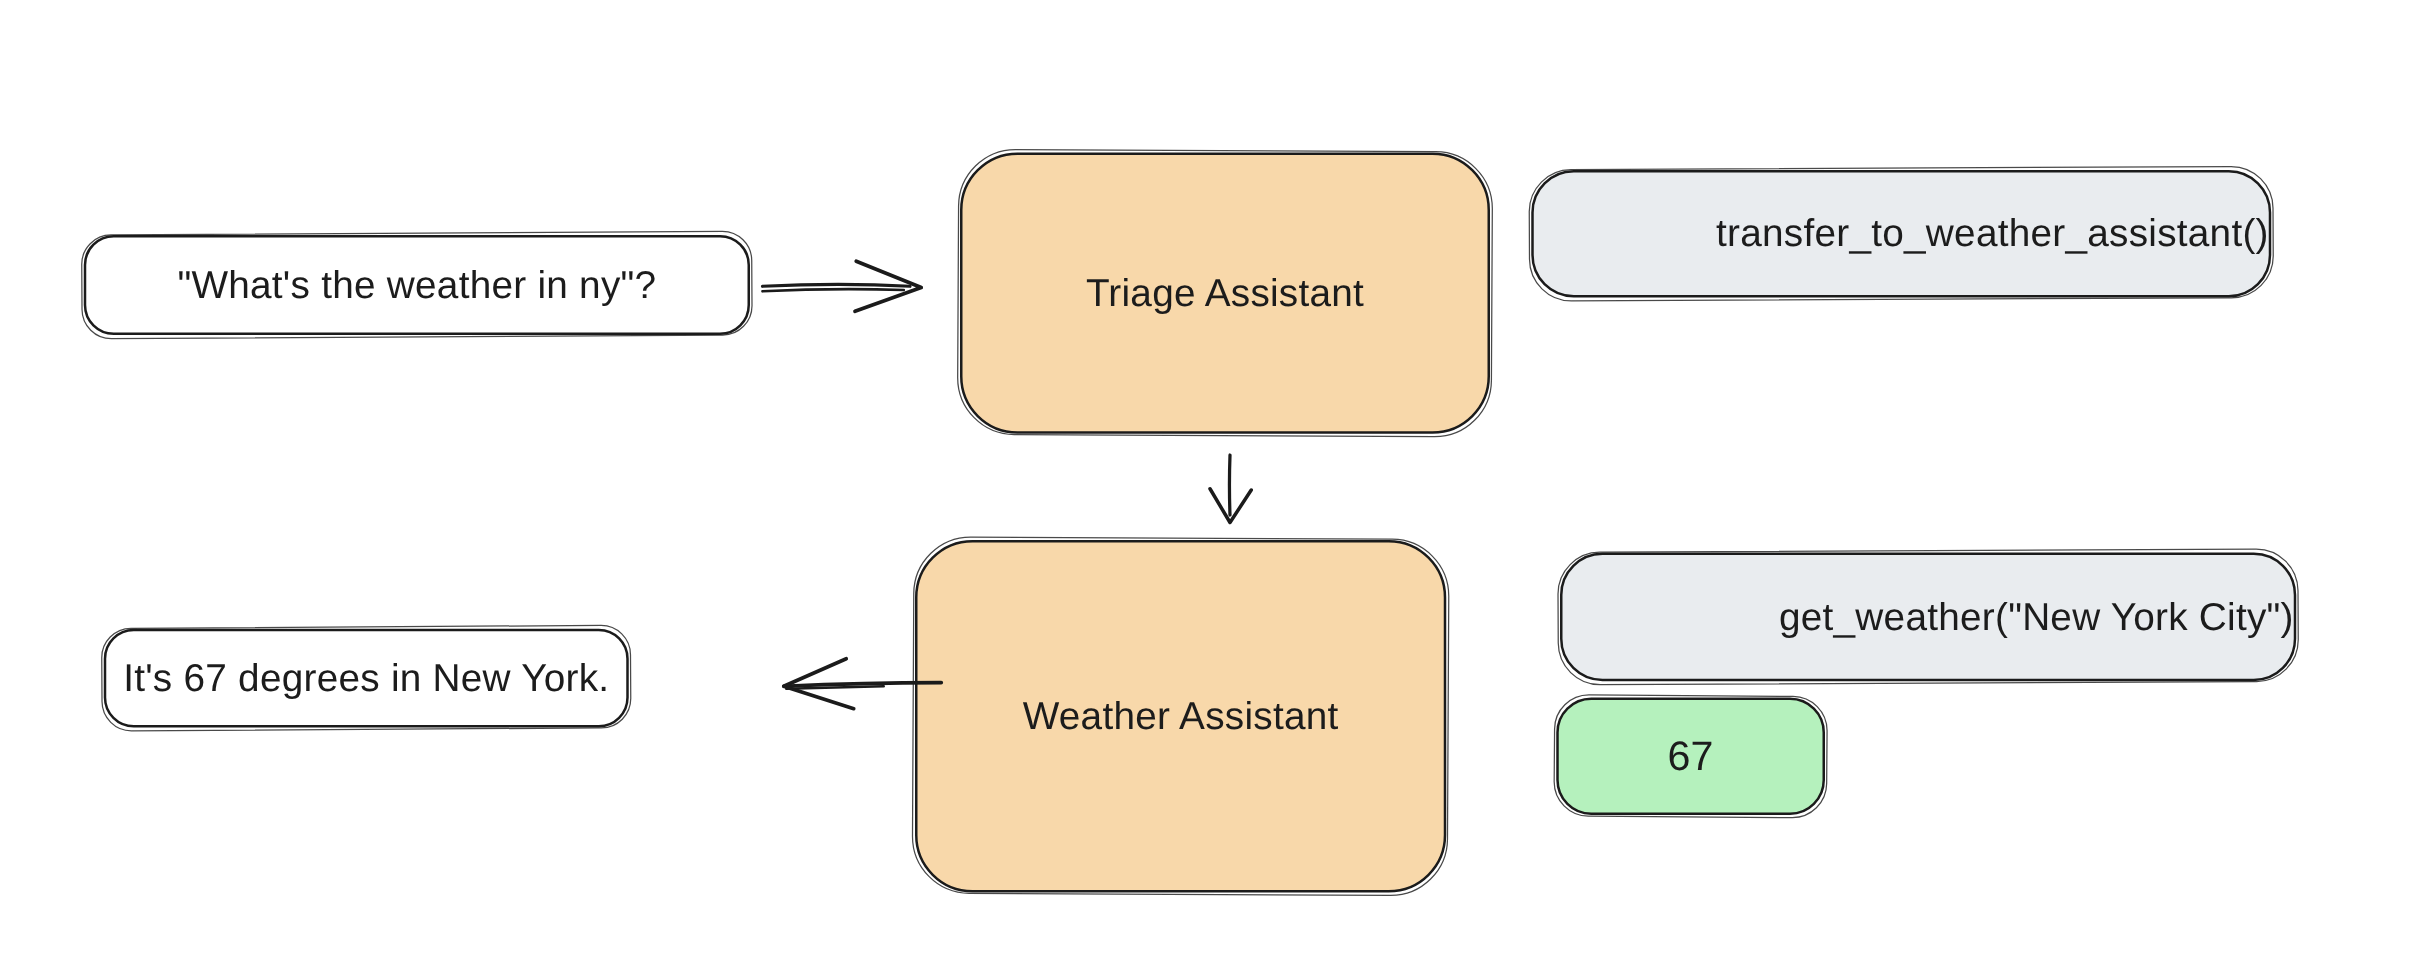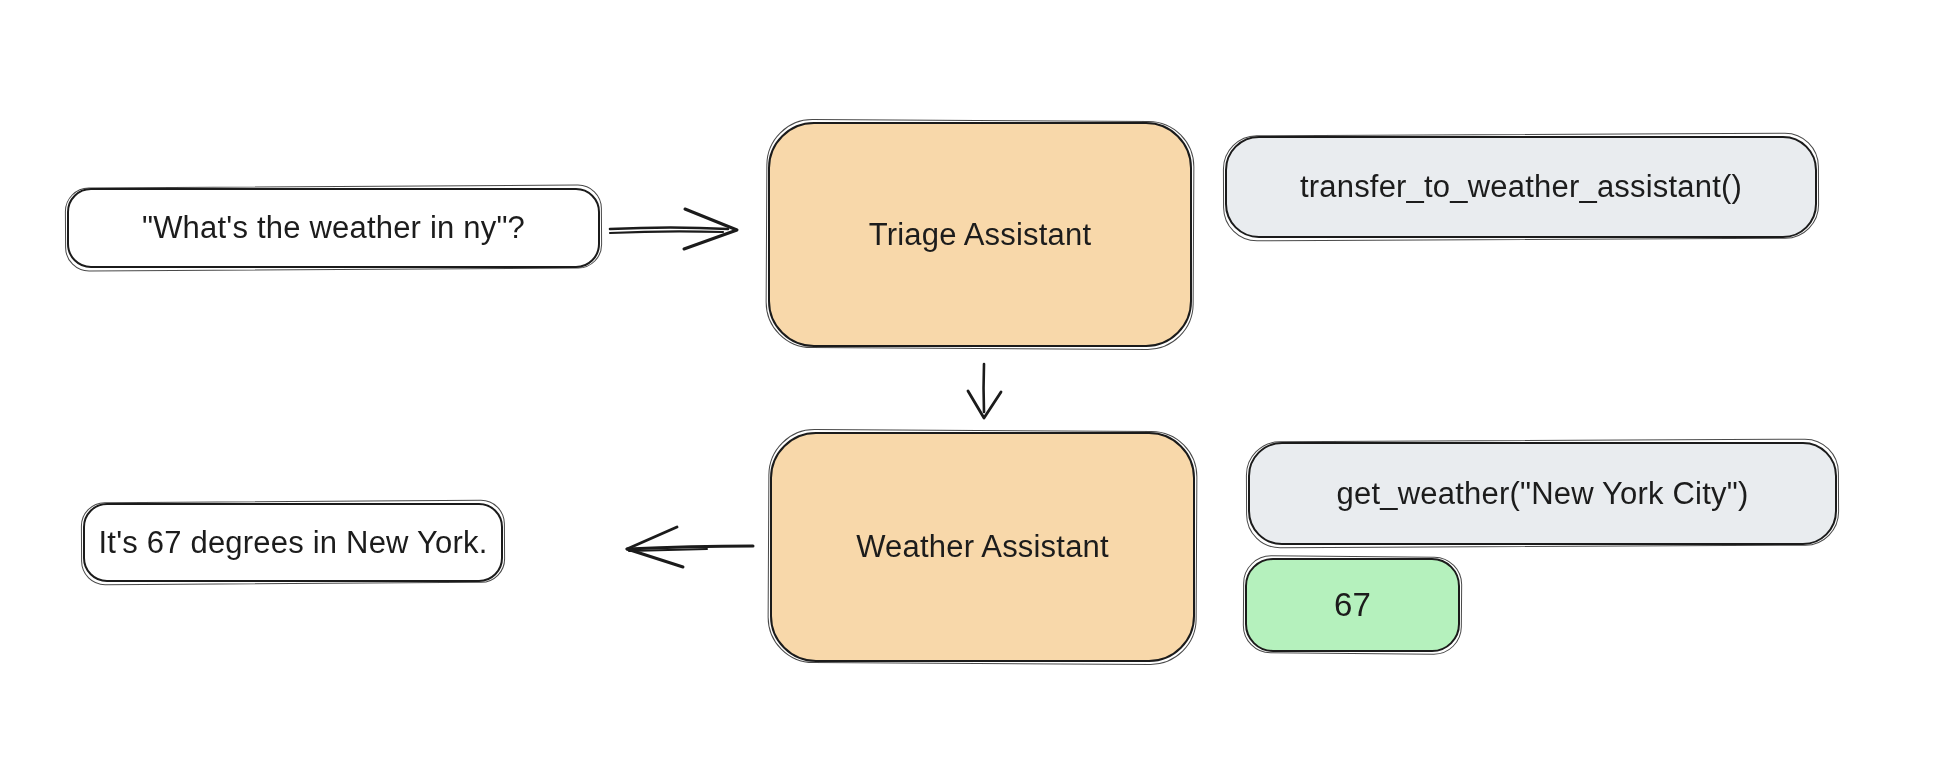--- a/index.html
+++ b/index.html
@@ -35,30 +35,30 @@
     position:absolute;
     inset:-4px;
     border:1.7px solid rgba(27,27,27,0.8);
     border-radius:inherit;
     pointer-events:none;
   }
   .message{background:var(--message-fill);border-radius:24px;}
   .message::before{transform:rotate(-0.35deg);}
   .agent{background:var(--agent-fill);border-radius:46px;}
   .agent::before{transform:rotate(0.3deg);}
-  .tool{background:var(--tool-fill);border-radius:34px;}
+  .tool{background:var(--tool-fill);border-radius:34px;justify-content:flex-end;}
   .tool::before{transform:rotate(-0.28deg);}
   .result{background:var(--result-fill);border-radius:28px;font-size:33px;}
   .result::before{transform:rotate(0.45deg);}
 
   
   #n-user-query{left:67px;top:188px;width:533px;height:80px;}
   #n-triage{left:768px;top:122px;width:424px;height:225px;}
   #n-transfer{left:1225px;top:136px;width:592px;height:102px;}
-  #n-weather{left:770px;top:432px;width:425px;height:230px;}
+  #n-weather{left:732px;top:432px;width:425px;height:282px;}
   #n-getweather{left:1248px;top:442px;width:589px;height:103px;}
   #n-result{left:1245px;top:558px;width:215px;height:94px;}
   #n-reply{left:83px;top:503px;width:420px;height:79px;}
 
   .arrow{position:absolute;overflow:visible;}
   .arrow path{
     fill:none;
     stroke:var(--stroke);
     stroke-linecap:round;
     stroke-linejoin:round;

